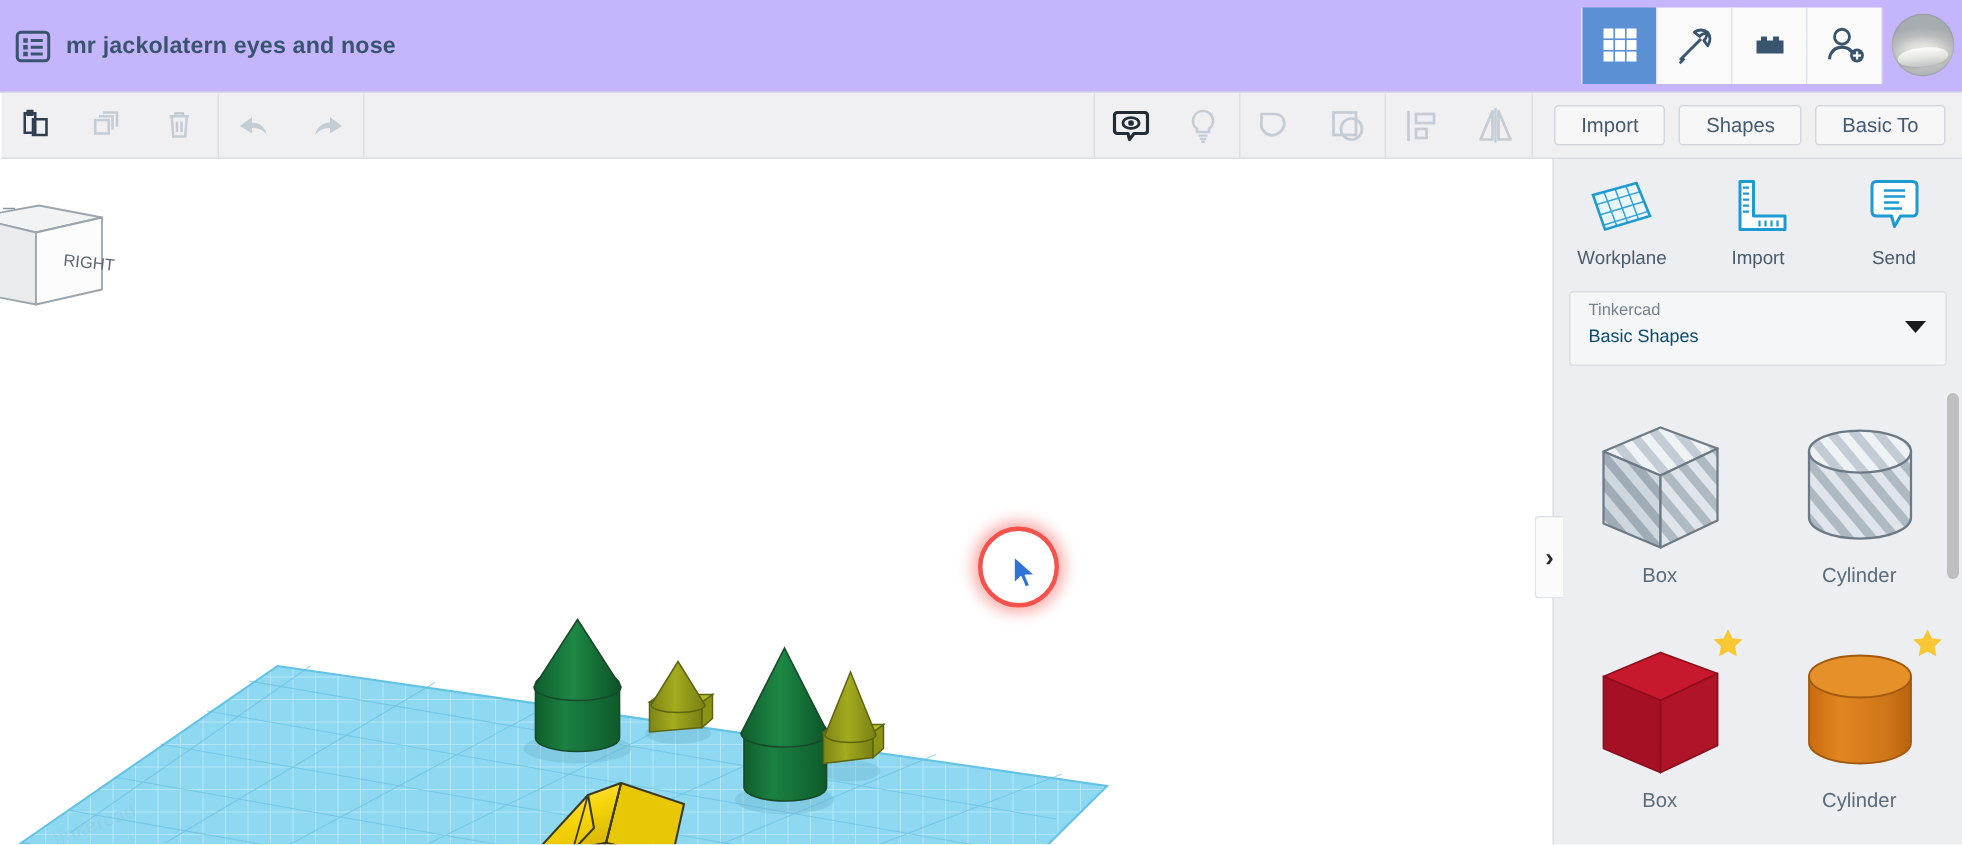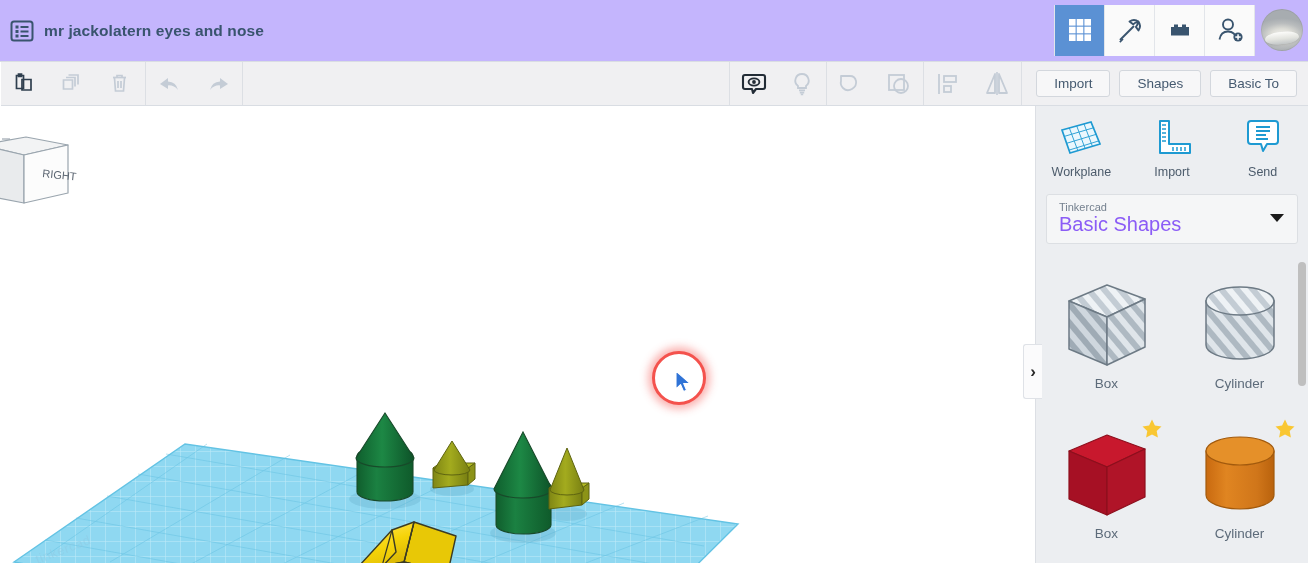--- a/index.html
+++ b/index.html
@@ -141,21 +141,21 @@
   .ptool-label { font-size:12.5px; color:#4c5b6b; }
 
   .selector {
     margin:4px 10px 0 10px; height:50px;
     background:#f5f6f7; border:1px solid #dcdfe3;
     border-radius:3px;
     padding:5px 12px 0 12px;
     position:relative; cursor:pointer;
   }
   .sel-top { font-size:11px; color:#75818f; line-height:14px; }
-  .sel-main { font-size:20px; color:#8b5cf6; line-height:21px; }
+  .sel-main { font-size:12px; color:#0c4a6e; line-height:21px; }
   .sel-caret {
     position:absolute; right:13px; top:19px;
     width:0;height:0;border-left:7px solid transparent;border-right:7px solid transparent;
     border-top:8px solid #1b1b1b;
   }
 
   .shapes-area {
     position:absolute; left:0; top:150px; width:273px; height:307px;
     background:#eceef1;
     padding:8px 0 0 0;

